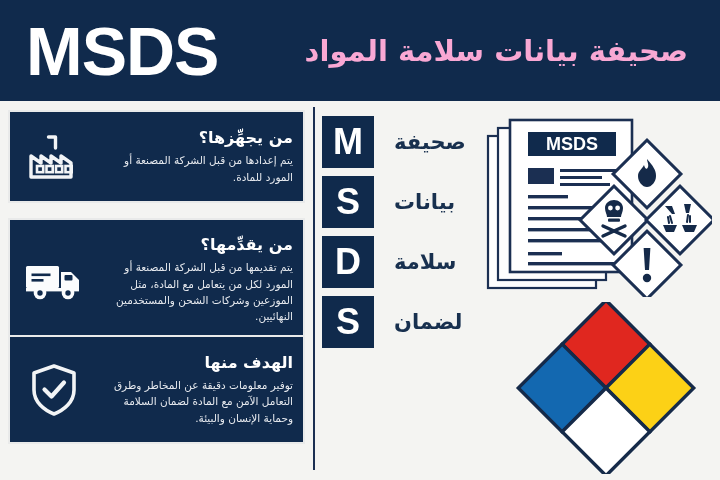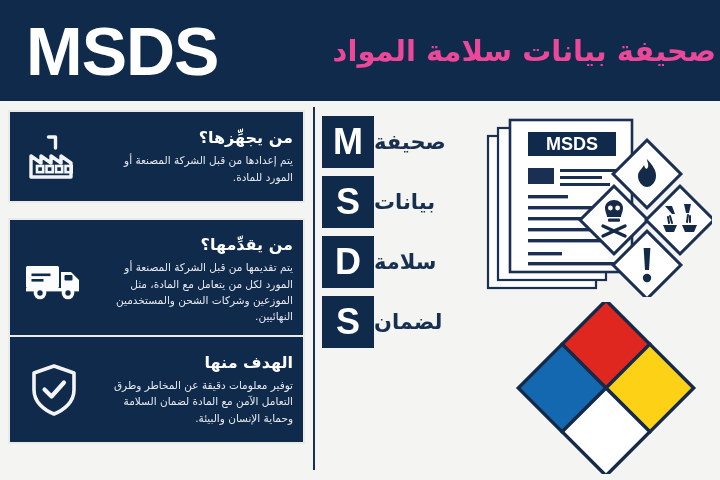--- a/index.html
+++ b/index.html
@@ -27,22 +27,22 @@
     margin-left:26px;
     line-height:1;
   }
   .header-title {
     flex:1;
     text-align:right;
     direction:rtl;
     font-family:"DejaVu Sans", sans-serif;
     font-weight:bold;
     font-size:29px;
-    color:#ec4899;
-    padding-right:4px;
+    color:#f9a8d4;
+    padding-right:32px;
     letter-spacing:0px;
   }
 
   
   .divider {
     position:absolute; left:313px; top:107px; width:2px; height:363px;
     background:#1b2f52;
   }
 
   
@@ -97,21 +97,21 @@
     color:#ffffff;
     font-family:"Liberation Sans", sans-serif;
     font-weight:bold;
     font-size:36px;
     display:flex; align-items:center; justify-content:center;
     line-height:1;
     flex:0 0 52px;
   }
   .acro-word {
     direction:rtl;
-    margin-left:0;
+    margin-left:20px;
     font-family:"DejaVu Sans", sans-serif;
     font-weight:bold;
     font-size:21px;
     color:#18304f;
     white-space:nowrap;
   }
 
   
   .doc-art { position:absolute; left:484px; top:112px; width:228px; height:185px; }
   .nfpa-art { position:absolute; left:502px; top:302px; width:208px; height:172px; }

